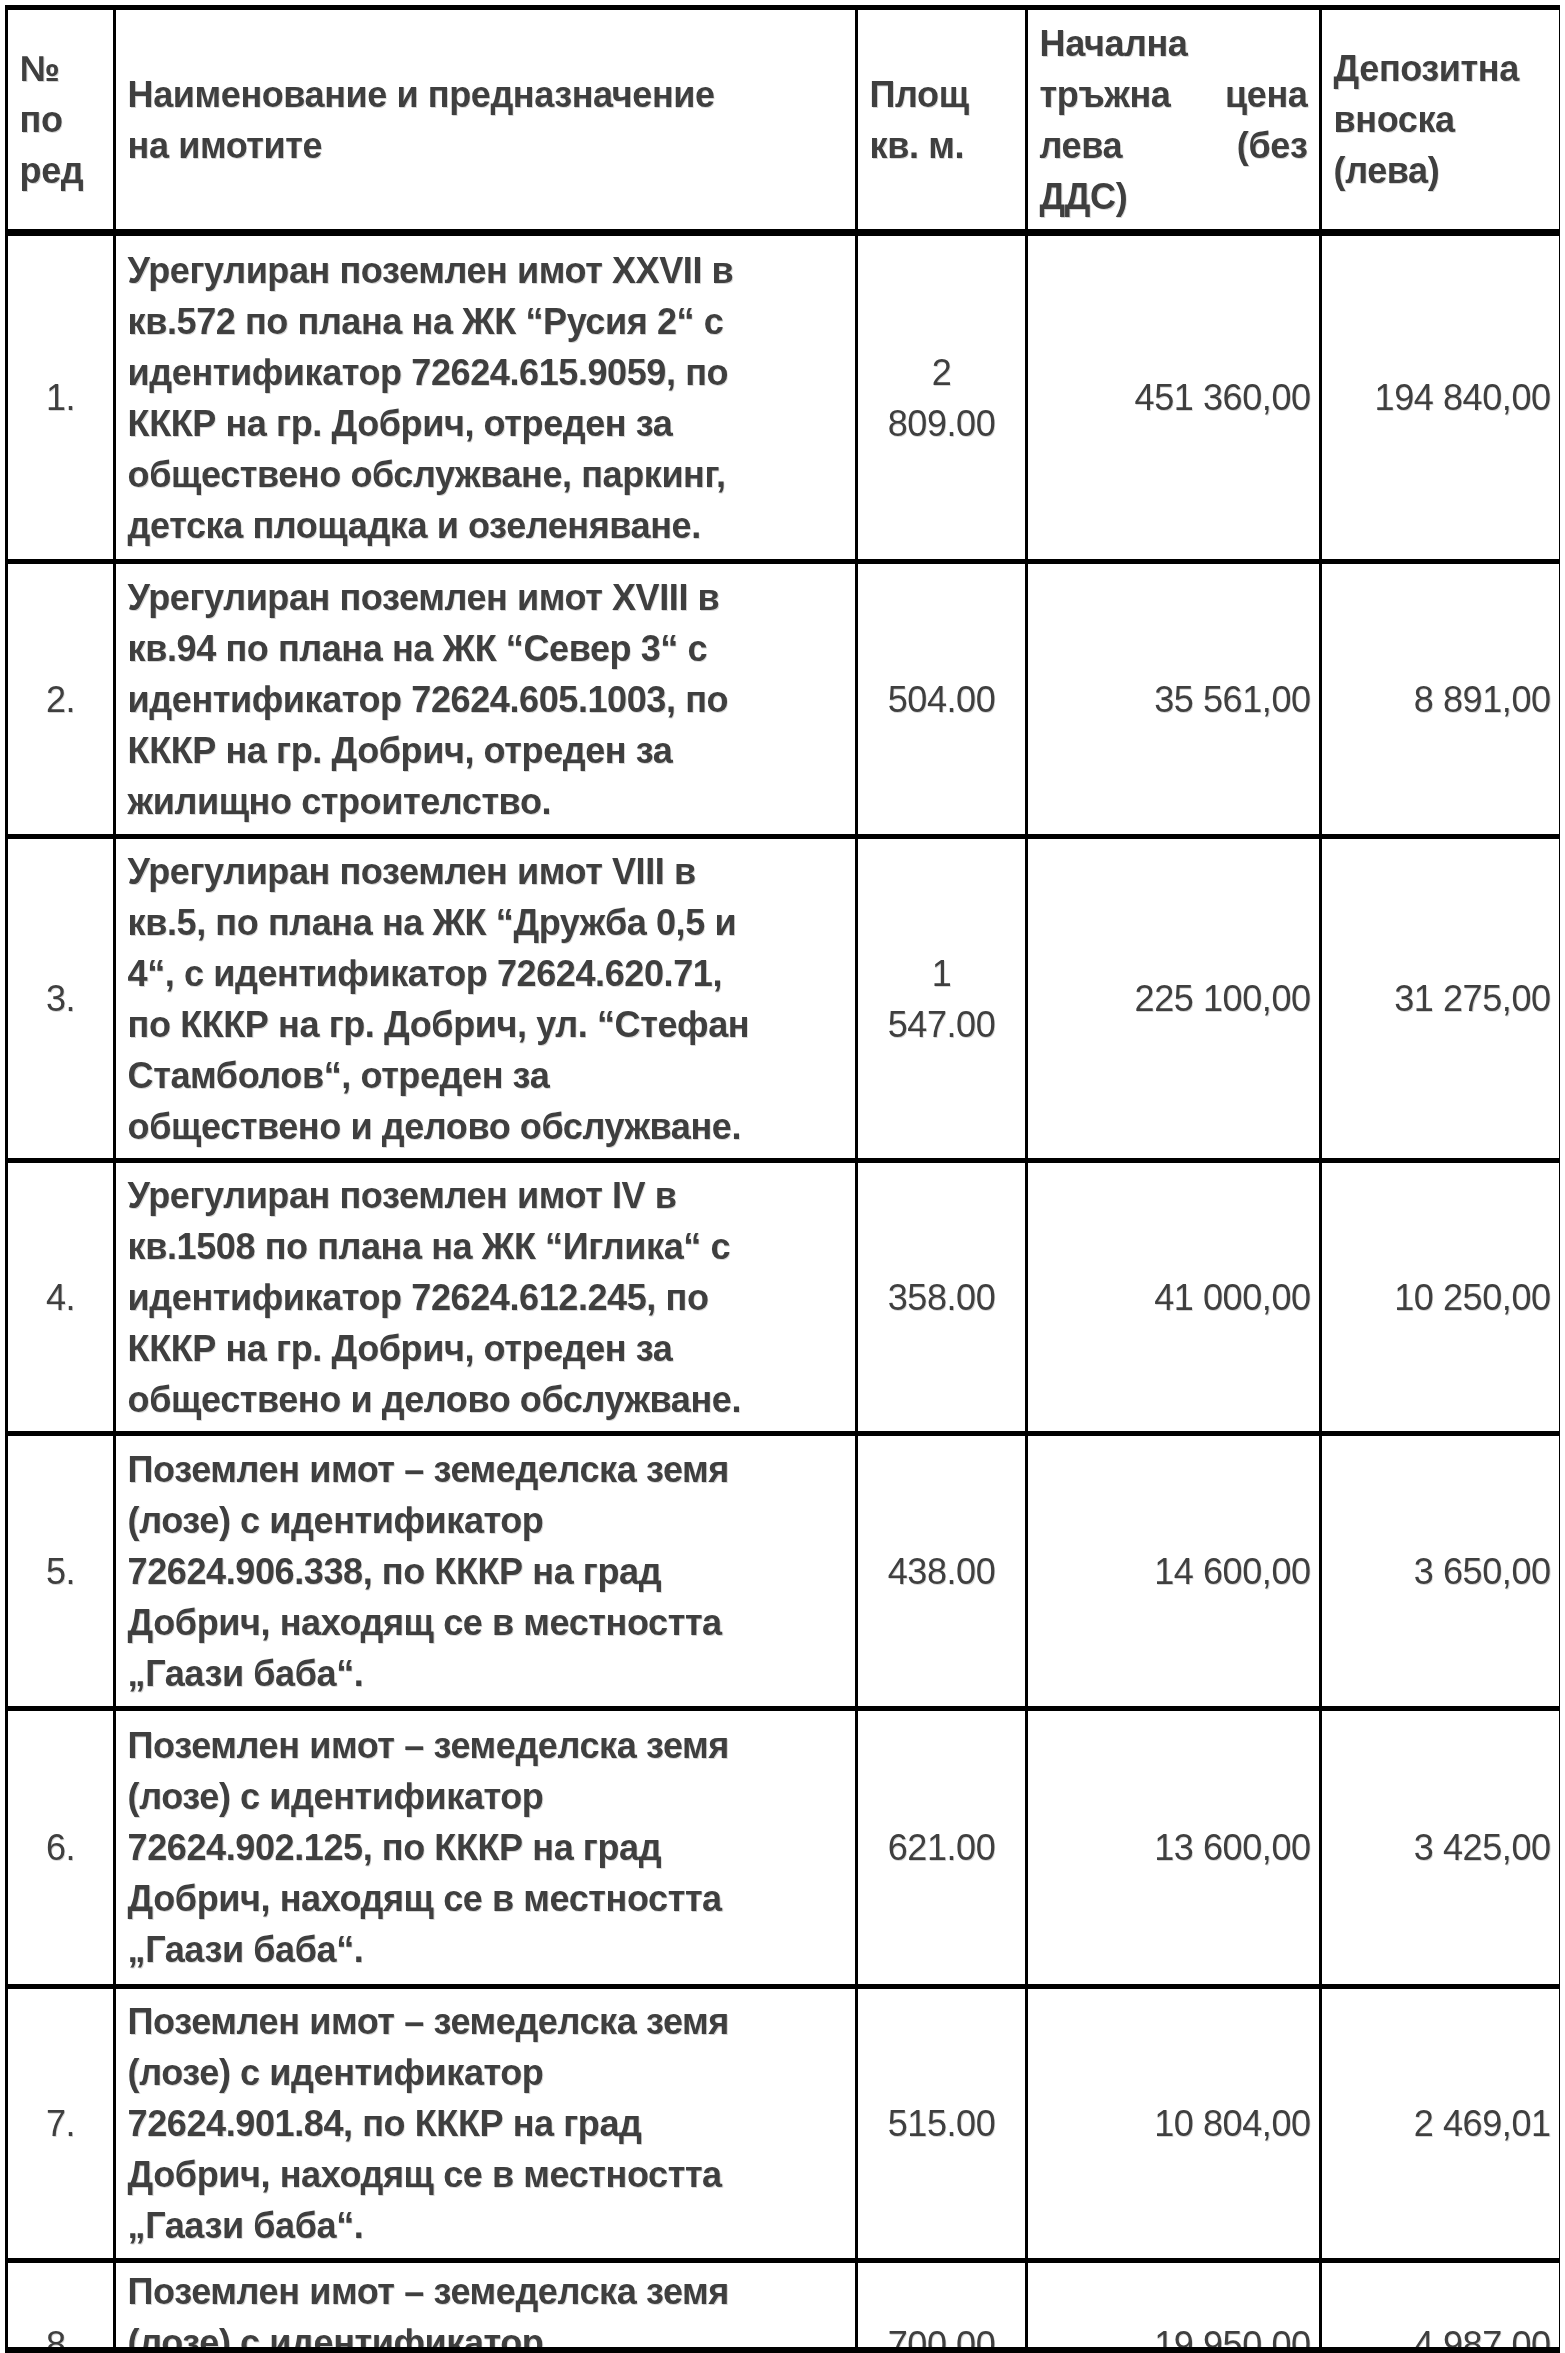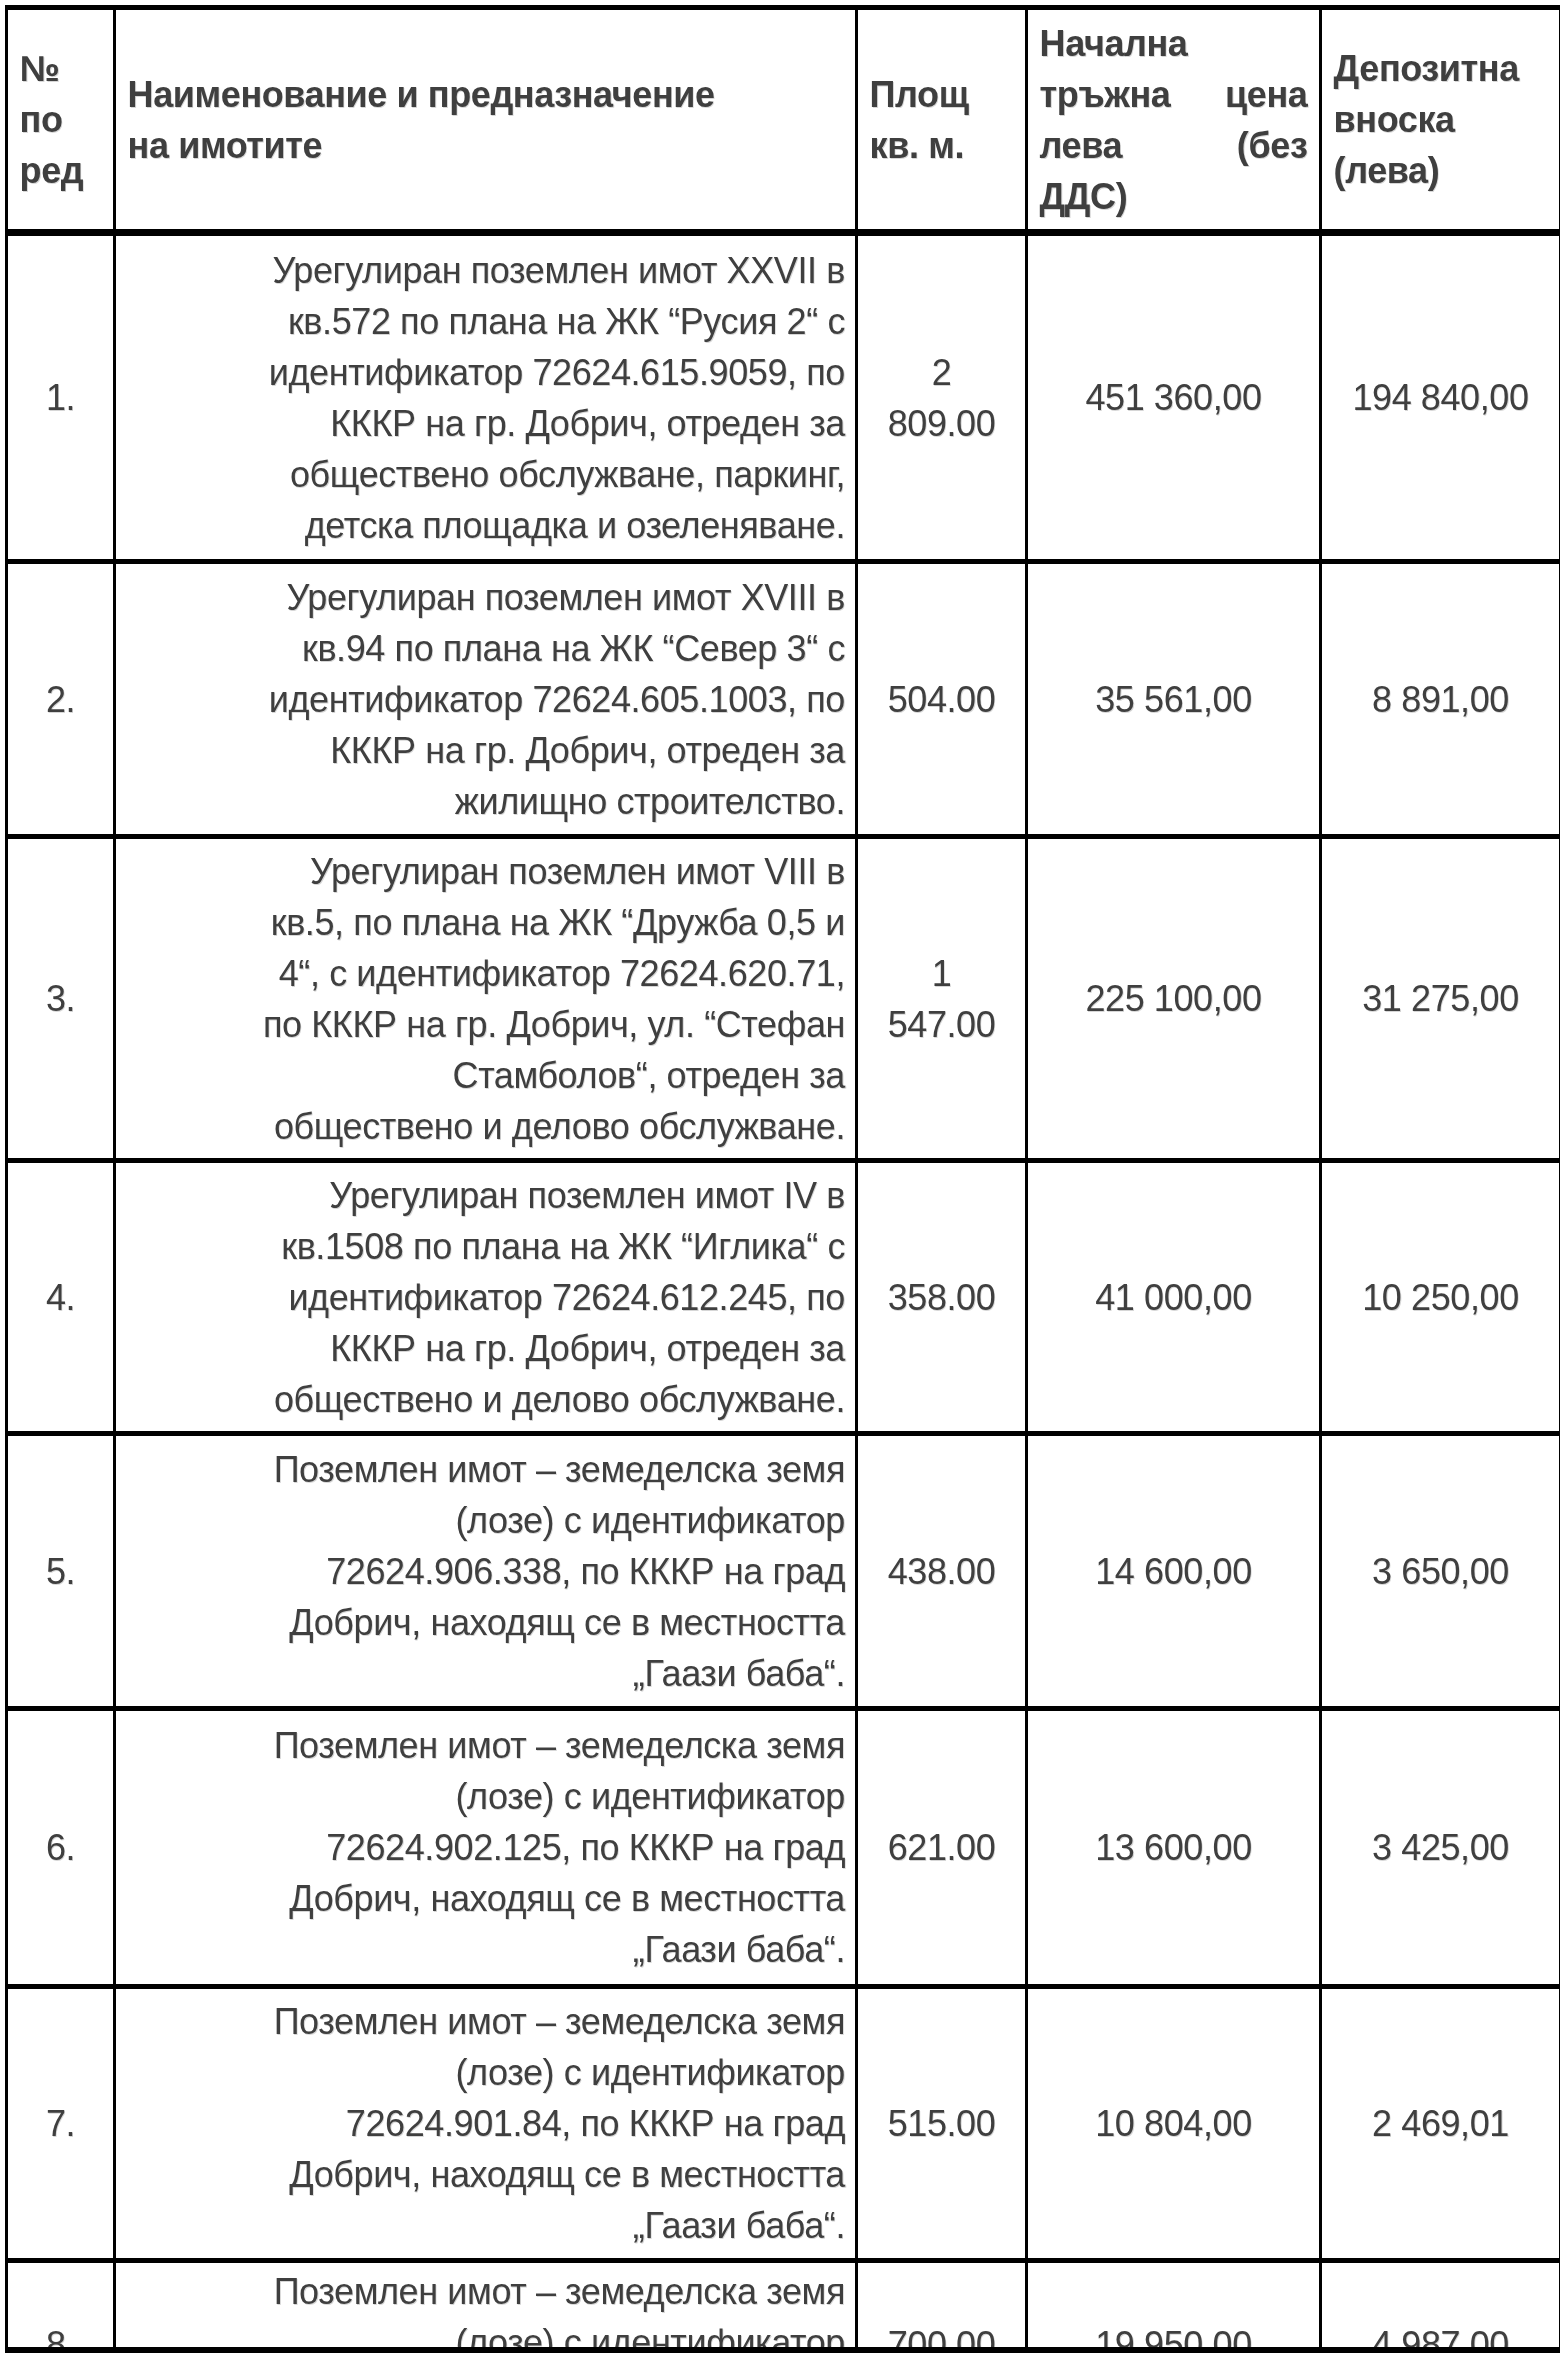--- a/index.html
+++ b/index.html
@@ -60,23 +60,23 @@
     padding: 6.6px 11.6px;
     white-space: pre-line;
     border-bottom-width: 7.5px;
   }
   thead th.h-price {
     text-align: justify;
     text-align-last: justify;
   }
   td { padding: 5px 8.3px; }
   td.col-num  { text-align: center; white-space: nowrap; }
-  td.col-name { text-align: right; white-space: pre-line; padding: 6.6px 10px 6.6px 11.6px; }
+  td.col-name { text-align: left; white-space: pre-line; padding: 6.6px 10px 6.6px 11.6px; font-weight: bold; }
   td.col-area { text-align: center; white-space: pre-line; }
-  td.col-price, td.col-deposit { text-align: center; white-space: nowrap; }
+  td.col-price, td.col-deposit { text-align: right; white-space: nowrap; }
 
   thead tr          { height: 225px; }
   tbody tr:nth-child(1) { height: 329px; }
   tbody tr:nth-child(2) { height: 275px; }
   tbody tr:nth-child(3) { height: 306px; }
   tbody tr:nth-child(4) { height: 252px; }
   tbody tr:nth-child(5) { height: 275px; }
   tbody tr:nth-child(6) { height: 278px; }
   tbody tr:nth-child(7) { height: 261px; }
   tbody tr:nth-child(8) { height: 147px; }

